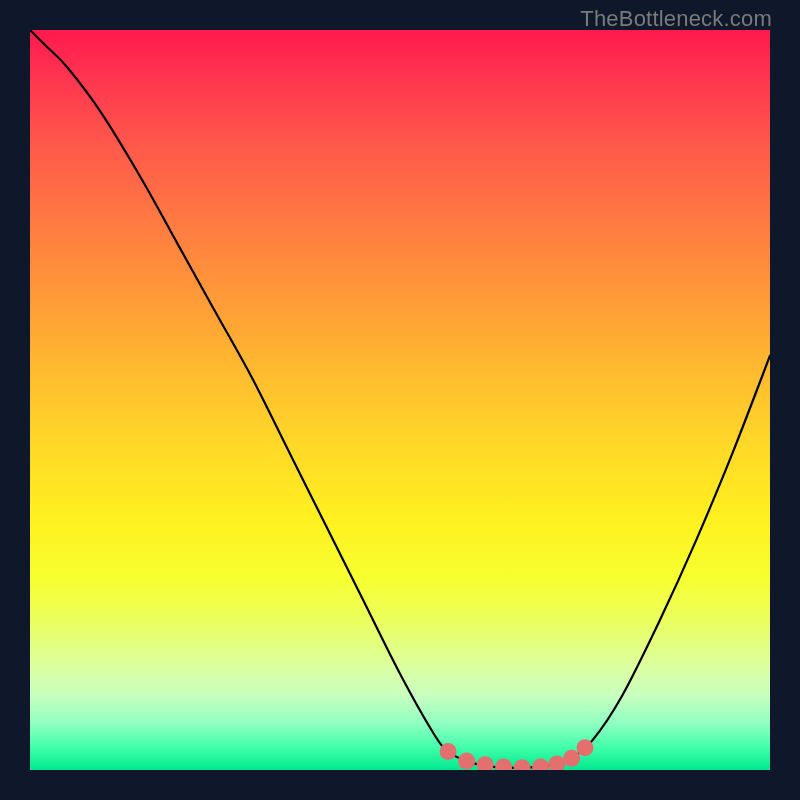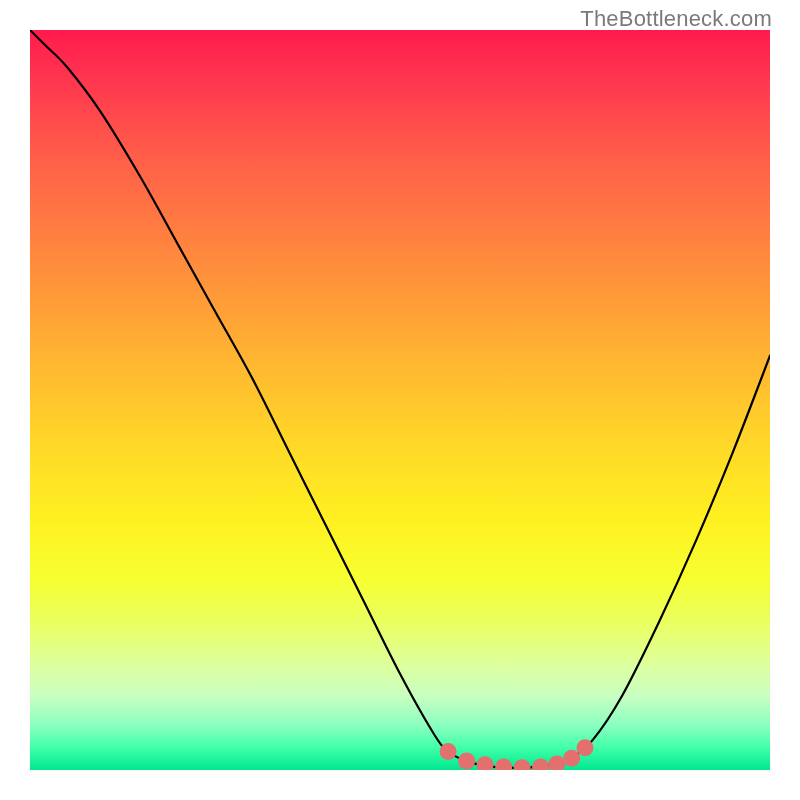--- a/index.html
+++ b/index.html
@@ -8,21 +8,21 @@
     width: 800px;
     height: 800px;
     overflow: hidden;
     background: #000;
     font-family: Arial, Helvetica, sans-serif;
   }
   .frame {
     position: relative;
     width: 800px;
     height: 800px;
-    background: #ffffff;
+    background: #0f172a;
   }
   .plot-area {
     position: absolute;
     left: 30px;
     top: 30px;
     width: 740px;
     height: 740px;
     overflow: hidden;
   }
   .gradient-bg {

